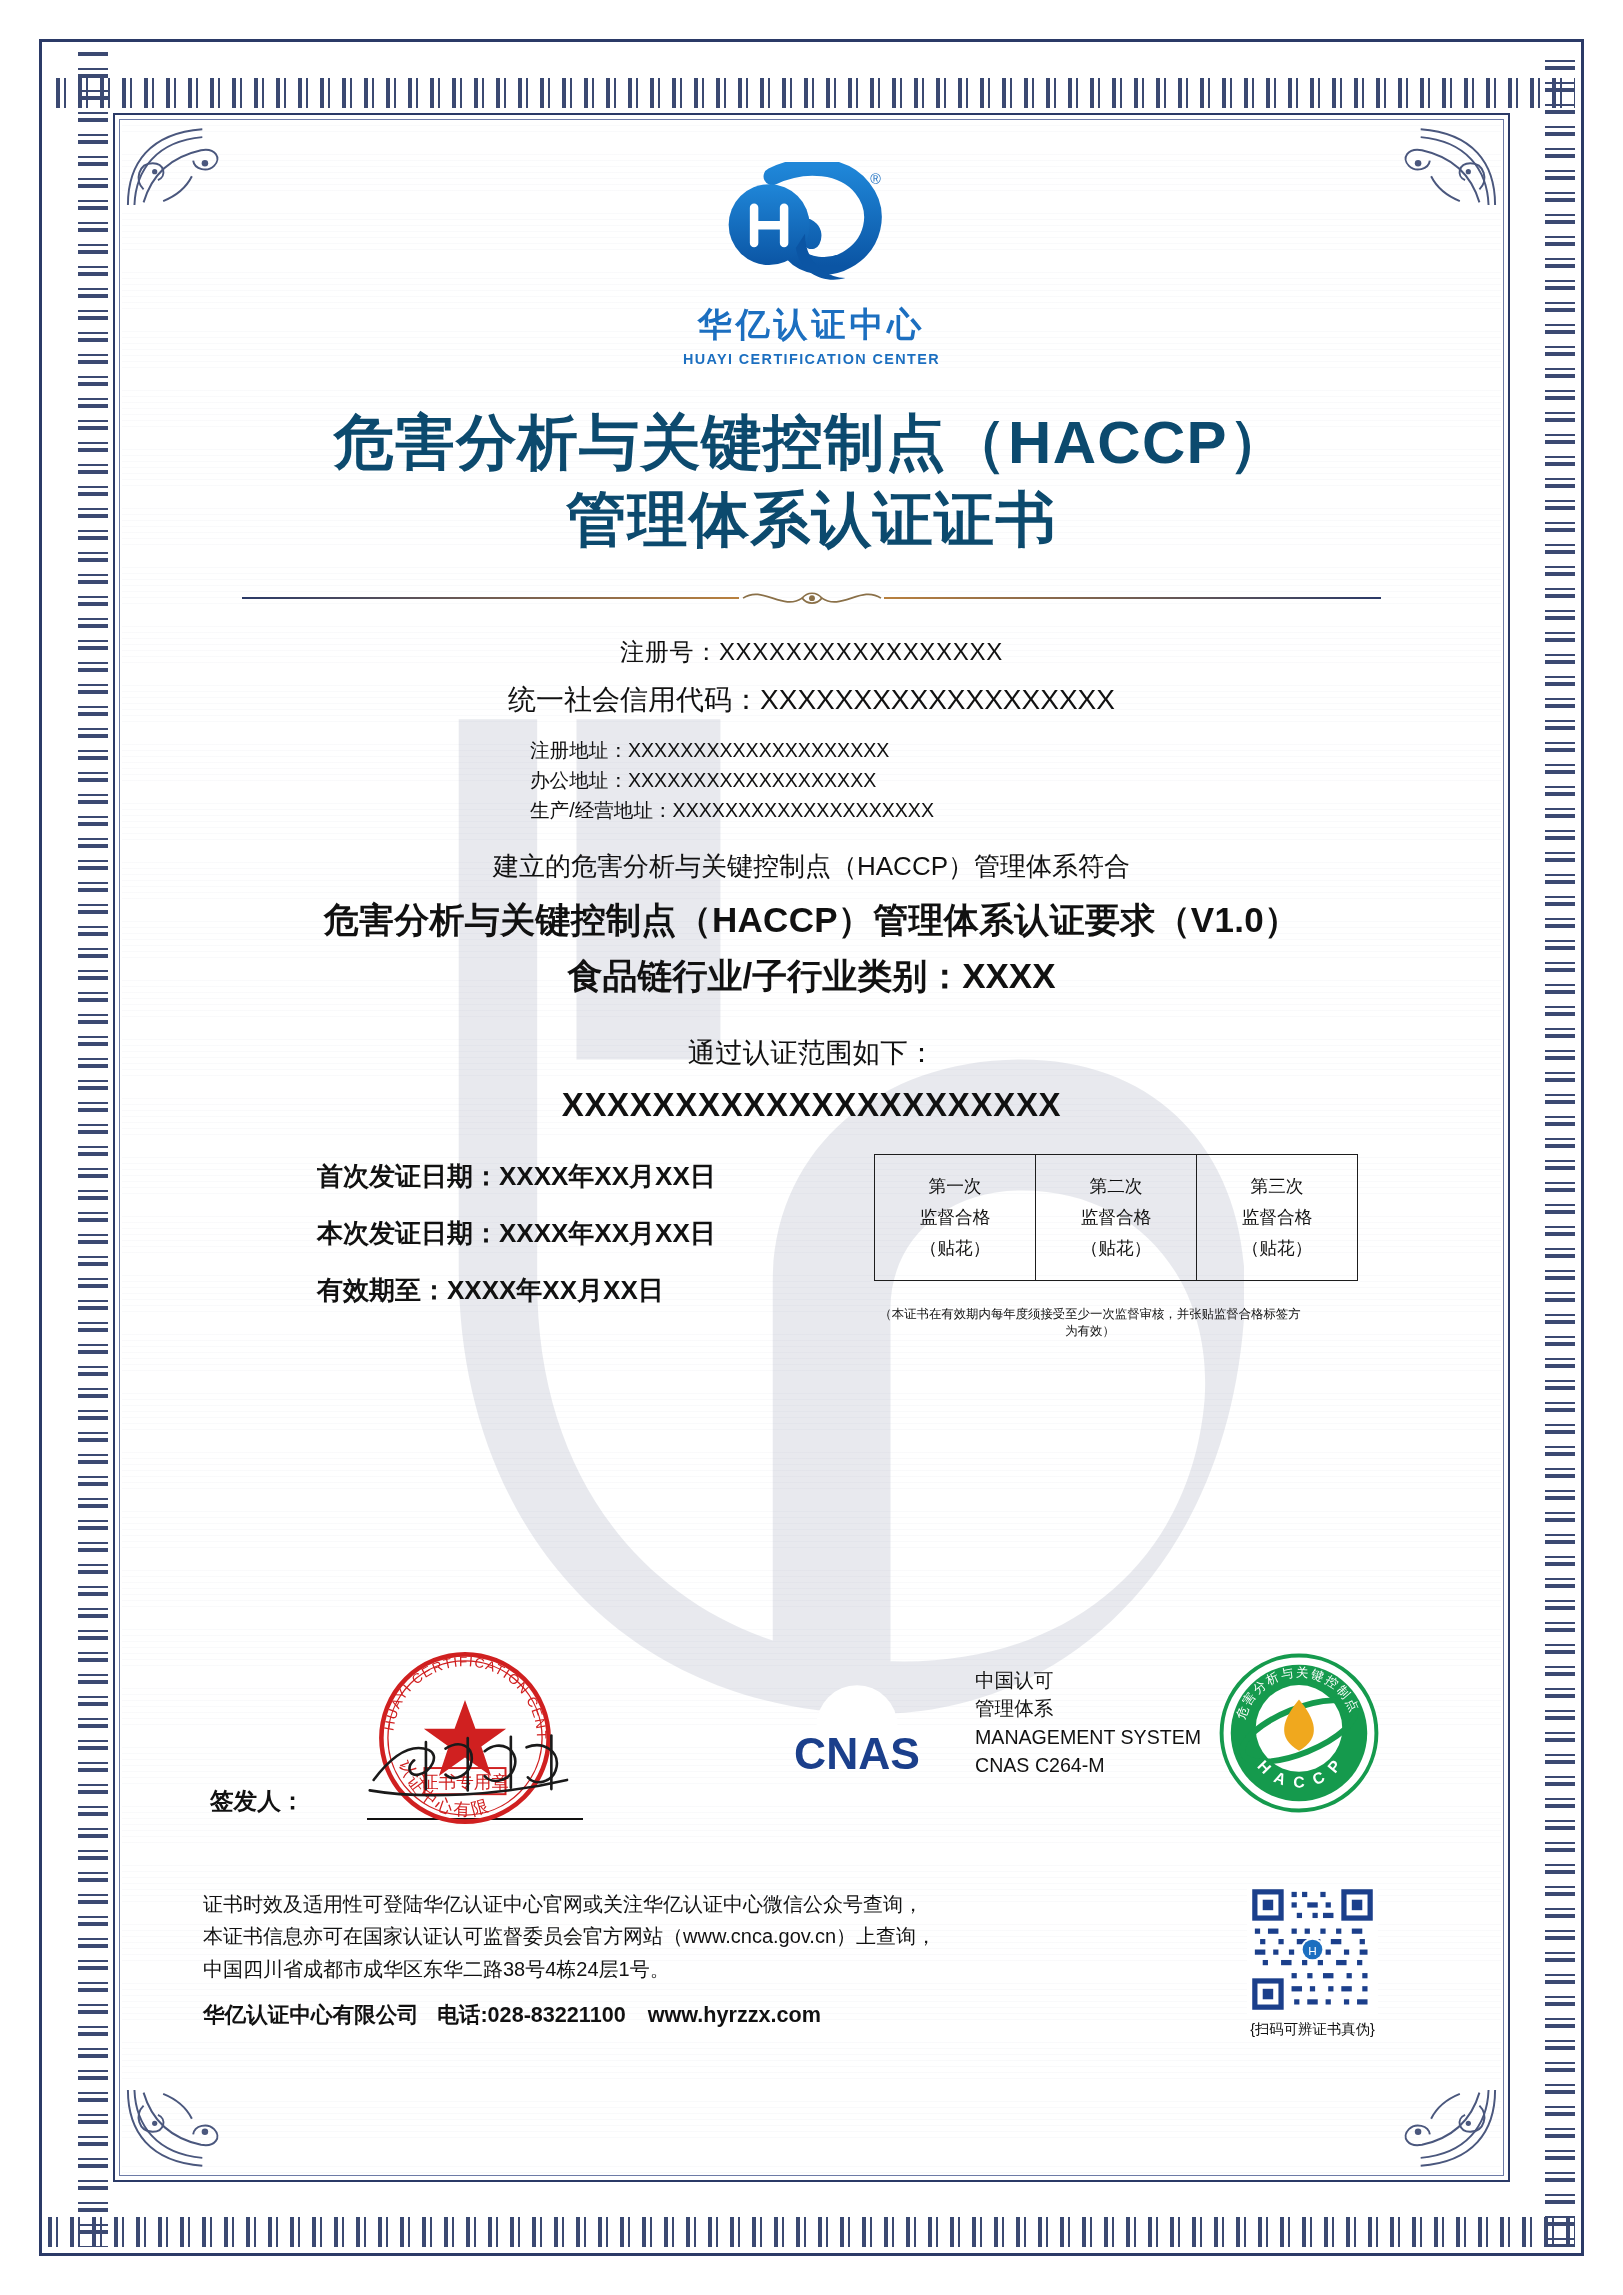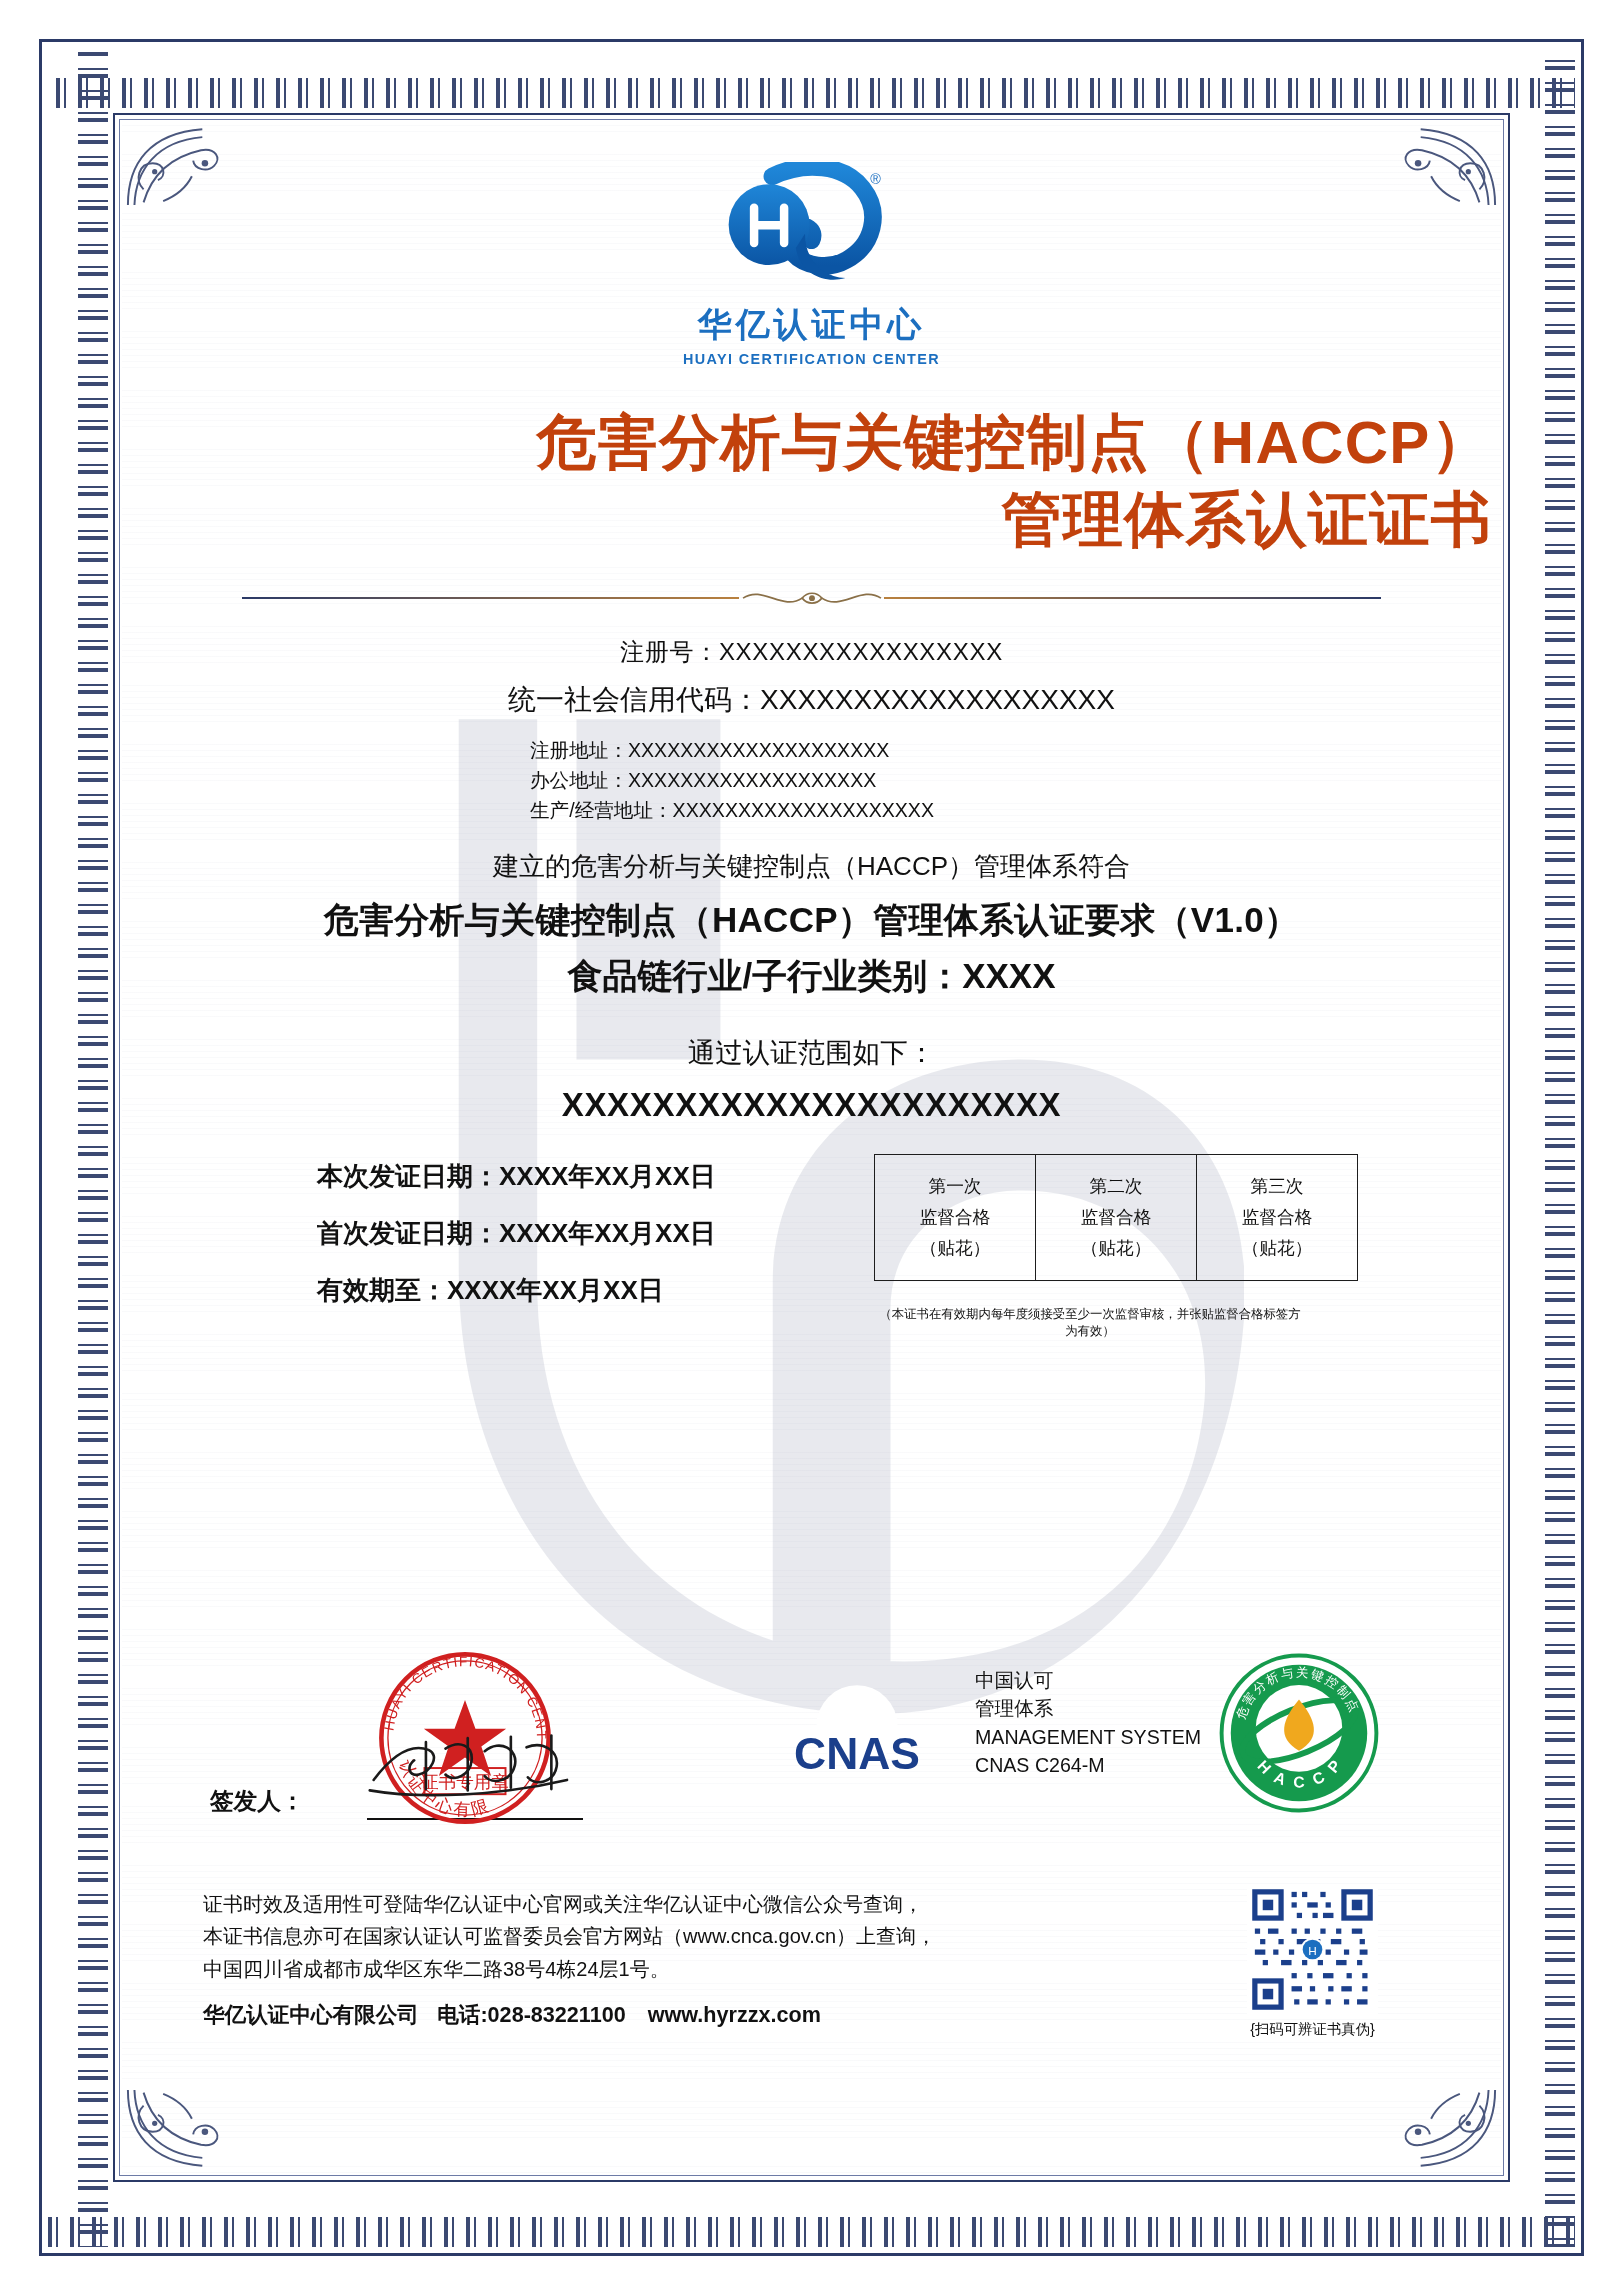--- a/index.html
+++ b/index.html
@@ -155,22 +155,21 @@
     letter-spacing: 1.4px;
     margin-top: 3.9px;
   }
 
   .cert-title {
     margin-top: 38px;
     font-size: 60px;
     font-weight: bold;
     letter-spacing: 1.3px;
     line-height: 1.28;
-    color: #c2410c;
-    text-align: right;
+    color: #0c4a6e;
   }
   .cert-title .line2 { display:block; }
 
   .title-rule {
     margin: 22px auto 0;
     width: 1139px;
     height: 33px;
     position: relative;
   }
   .title-rule .rl, .title-rule .rr {
@@ -528,24 +527,24 @@
     <div class="conform">建立的危害分析与关键控制点（HACCP）管理体系符合</div>
     <div class="standard">危害分析与关键控制点（HACCP）管理体系认证要求（V1.0）</div>
     <div class="industry">食品链行业/子行业类别：XXXX</div>
 
     <div class="scope-label">通过认证范围如下：</div>
     <div class="scope-value">XXXXXXXXXXXXXXXXXXXXXX</div>
 
     <div class="dates-row">
       <div class="dates">
         <div class="dline">
-          <span>本次发证日期：</span><span class="dval">XXXX年XX月XX日</span>
+          <span>首次发证日期：</span><span class="dval">XXXX年XX月XX日</span>
         </div>
         <div class="dline">
-          <span>首次发证日期：</span><span class="dval">XXXX年XX月XX日</span>
+          <span>本次发证日期：</span><span class="dval">XXXX年XX月XX日</span>
         </div>
         <div class="dline">
           <span>有效期至：</span><span class="dval">XXXX年XX月XX日</span>
         </div>
       </div>
 
       <div class="surv-wrap">
         <table class="surv-table">
           <tbody>
               <tr>

